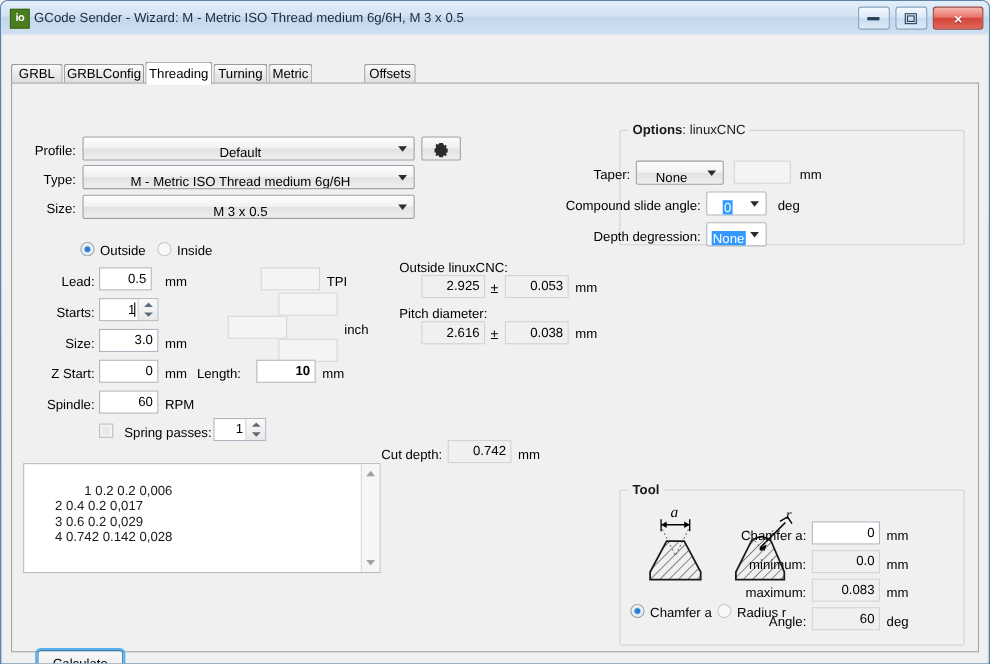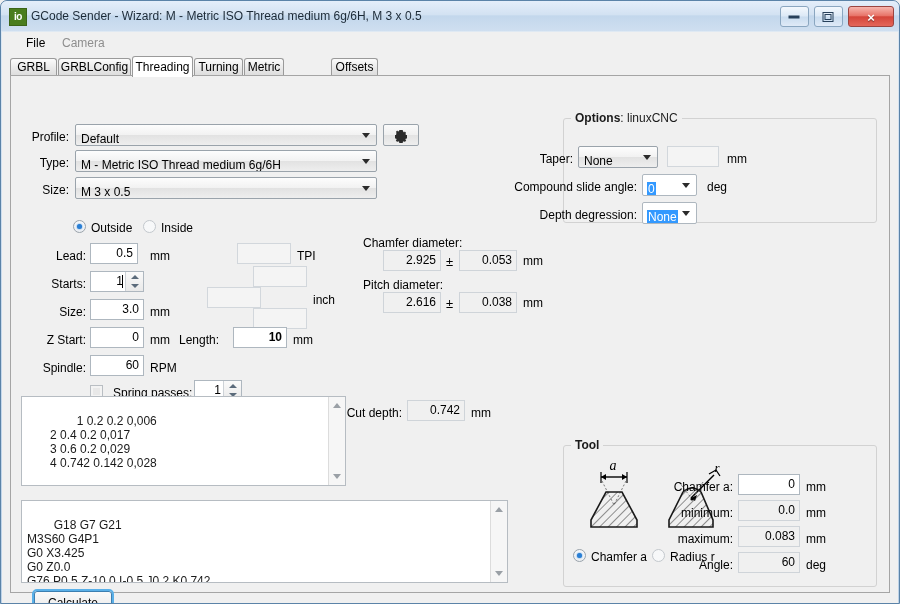--- a/index.html
+++ b/index.html
@@ -87,21 +87,21 @@
     text-align:right;padding:0 4px;line-height:19px;
   }
   .tbox.ro{background:#f0f0f0;border:1px solid #cfd4d9;color:#000;}
   .tbox.blank{background:#f4f4f4;border:1px solid #d2d7dc;}
   
   .combo{
     position:absolute;box-sizing:border-box;height:22px;
     border:1px solid #9aa3ab;border-radius:2px;
     background:linear-gradient(180deg,#fdfdfd 0%,#f2f2f2 48%,#e2e2e2 52%,#eeeeee 100%);
     font-size:12px;line-height:20px;color:#000;padding:4px 20px 0 5px;
-    white-space:nowrap;overflow:hidden;
+    white-space:nowrap;overflow:hidden;text-align:center;
   }
   .combo .arw{
     position:absolute;right:6px;top:50%;margin-top:-2px;
     width:0;height:0;border-left:4px solid transparent;border-right:4px solid transparent;
     border-top:5px solid #2b2b2b;
   }
   .combo.edit{
     background:#fff;border:1px solid #aeb7bf;padding-left:4px;
   }
   .combo.edit .selhl{background:#3399ff;color:#fff;padding:0 1px;}
@@ -166,24 +166,20 @@
     <div class="title-text">GCode Sender - Wizard: M - Metric ISO Thread medium 6g/6H, M 3 x 0.5</div>
     <div class="wbtns">
       <div class="wbtn"><span class="g min-g"></span></div>
       <div class="wbtn"><span class="g max-g"></span></div>
       <div class="wbtn close"><span class="g close-g">×</span></div>
     </div>
   </div>
 
   <div class="client">
 
-    <div class="menubar">
-      <div class="menu-item menu-file">File</div>
-      <div class="menu-item menu-camera">Camera</div>
-    </div>
 
     <div class="tabstrip">
       <div class="tab" style="left:0px;width:47px;">GRBL</div>
       <div class="tab" style="left:48px;width:73px;">GRBLConfig</div>
       <div class="tab active" style="left:122px;width:61px;">Threading</div>
       <div class="tab" style="left:184px;width:49px;">Turning</div>
       <div class="tab" style="left:234px;width:40px;">Metric</div>
       <div class="tab" style="left:289px;width:47px;margin-left:32px;">Offsets</div>
     </div>
 
@@ -256,58 +252,47 @@
       <div class="chk" style="left:79px;top:309px;"></div>
       <div class="lbl" style="left:102px;top:310px;">Spring passes:</div>
       <div class="spin" style="left:183px;top:304px;width:48px;">
         <div class="val">1</div>
         <div class="btns">
           <span class="up"></span>
           <span class="dn"></span>
         </div>
       </div>
 
-      <div class="lbl" style="left:352px;top:160px;">Chamfer diameter:</div>
+      <div class="lbl" style="left:352px;top:160px;">Outside linuxCNC:</div>
       <div class="tbox ro" style="left:372px;top:174px;width:58px;">2.925</div>
       <div class="pm" style="left:435px;top:178px;">±</div>
       <div class="tbox ro" style="left:448px;top:174px;width:58px;">0.053</div>
       <div class="lbl" style="left:512px;top:178px;">mm</div>
 
       <div class="lbl" style="left:352px;top:202px;">Pitch diameter:</div>
       <div class="tbox ro" style="left:372px;top:216px;width:58px;">2.616</div>
       <div class="pm" style="left:435px;top:220px;">±</div>
       <div class="tbox ro" style="left:448px;top:216px;width:58px;">0.038</div>
       <div class="lbl" style="left:512px;top:220px;">mm</div>
 
       <div class="lbl r" style="left:325px;top:330px;width:66px;">Cut depth:</div>
       <div class="tbox ro" style="left:396px;top:324px;width:58px;">0.742</div>
       <div class="lbl" style="left:460px;top:330px;">mm</div>
 
-      <div class="ta" style="left:10px;top:320px;width:325px;height:90px;padding-left:28px;">
+      <div class="ta" style="left:10px;top:345px;width:325px;height:100px;padding-left:28px;">
         <span>1 0.2 0.2 0,006
 2 0.4 0.2 0,017
 3 0.6 0.2 0,029
 4 0.742 0.142 0,028</span>
         <div class="sb">
           <span class="a u"></span>
           <span class="a d"></span>
         </div>
       </div>
 
-      <div class="ta" style="left:10px;top:424px;width:487px;height:83px;">
-        <span>G18 G7 G21
-M3S60 G4P1
-G0 X3.425
-G0 Z0.0
-G76 P0.5 Z-10.0 I-0.5 J0.2 K0.742</span>
-        <div class="sb">
-          <span class="a u"></span>
-          <span class="a d"></span>
-        </div>
-      </div>
 
       <div class="btn focus" style="left:23px;top:515px;width:78px;">Calculate</div>
 
       <div class="gbox" style="left:552px;top:42px;width:314px;height:105px;"></div>
       <div class="gtitle" style="left:560px;top:36px;"><span>Options</span><span class="norm">: linuxCNC</span></div>
 
       <div class="lbl r" style="left:500px;top:76px;width:62px;">Taper:</div>
       <div class="combo" style="left:567px;top:70px;width:80px;">
         <span>None</span>
         <span class="arw"></span>

